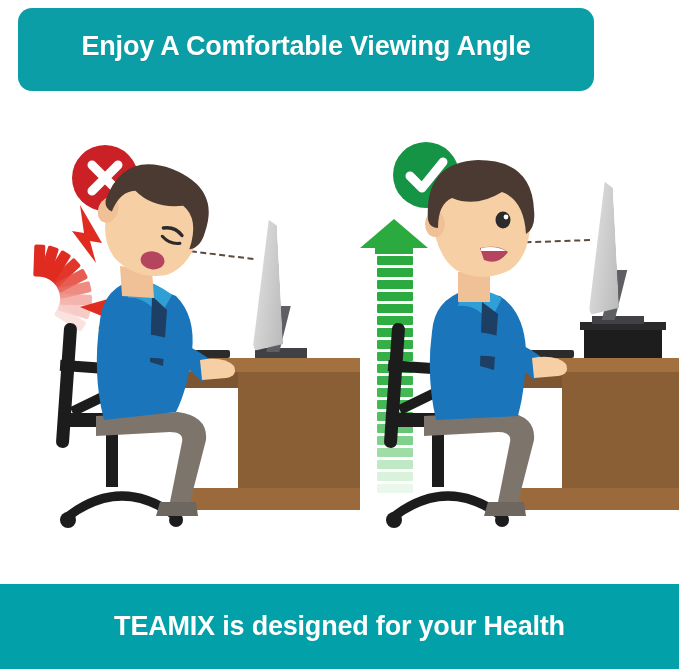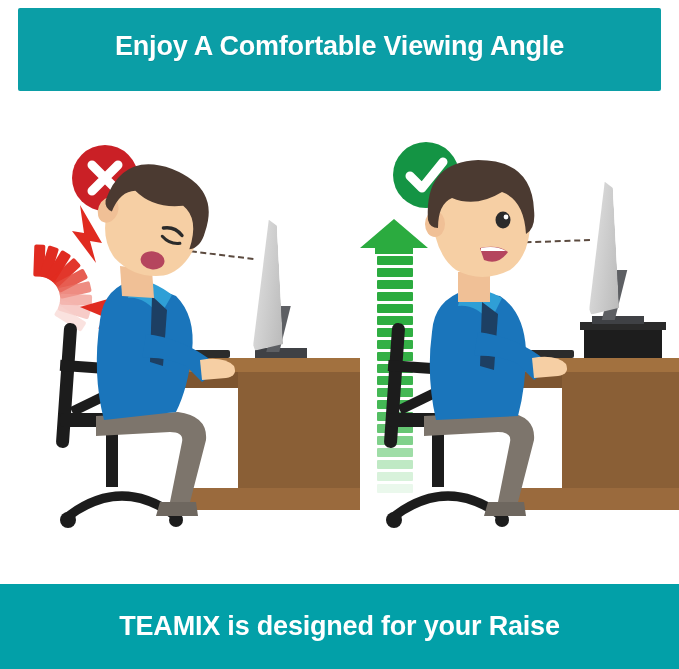--- a/index.html
+++ b/index.html
@@ -5,22 +5,22 @@
   html,body{margin:0;padding:0;background:#ffffff;}
   body{
     width:679px;height:669px;position:relative;overflow:hidden;
     font-family:"Liberation Sans", sans-serif;
     background:#ffffff;
   }
   .stage{position:absolute;inset:0;}
 
   
   .top-banner{
-    position:absolute;left:18px;top:8px;width:643px;height:83px;
-    background:#0b9ea6;border-radius:2px;
+    position:absolute;left:18px;top:8px;width:576px;height:83px;
+    background:#0b9ea6;border-radius:14px;
     display:flex;flex-direction:column;align-items:center;justify-content:center;
   }
   .top-title{
     color:#ffffff;font-size:27px;font-weight:bold;letter-spacing:-0.2px;
     line-height:1;margin-bottom:7px;white-space:nowrap;
     text-shadow:0 1px 0 rgba(0,0,0,.08);
   }
   .top-sub{
     color:#ffffff;font-family:"DejaVu Sans Mono","Liberation Mono",monospace;
     font-size:11.4px;letter-spacing:0.4px;white-space:nowrap;line-height:1;
@@ -261,16 +261,16 @@
         <ellipse cx="163" cy="100" rx="7.5" ry="8.5" fill="#2b2b2b"></ellipse>
         <circle cx="166" cy="97" r="2.4" fill="#ffffff"></circle>
 
         <path d="M140 128 Q158 124 168 132 Q158 146 144 140 Z" fill="#b5455e"></path>
         <path d="M141 128 Q156 125 166 131 L141 131 Z" fill="#ffffff"></path>
       </g>
     </svg>
   </div>
 
   <div class="bottom-banner">
-    <div class="bottom-title">TEAMIX is designed for your Raise</div>
+    <div class="bottom-title">TEAMIX is designed for your Health</div>
   </div>
 
 </div>
 
 </body></html>

